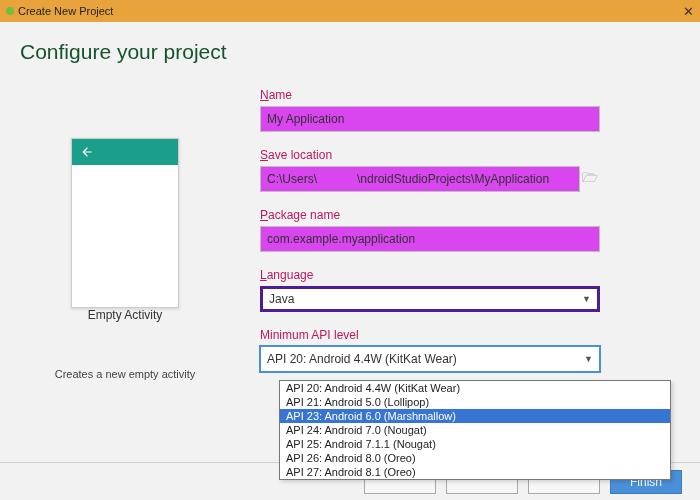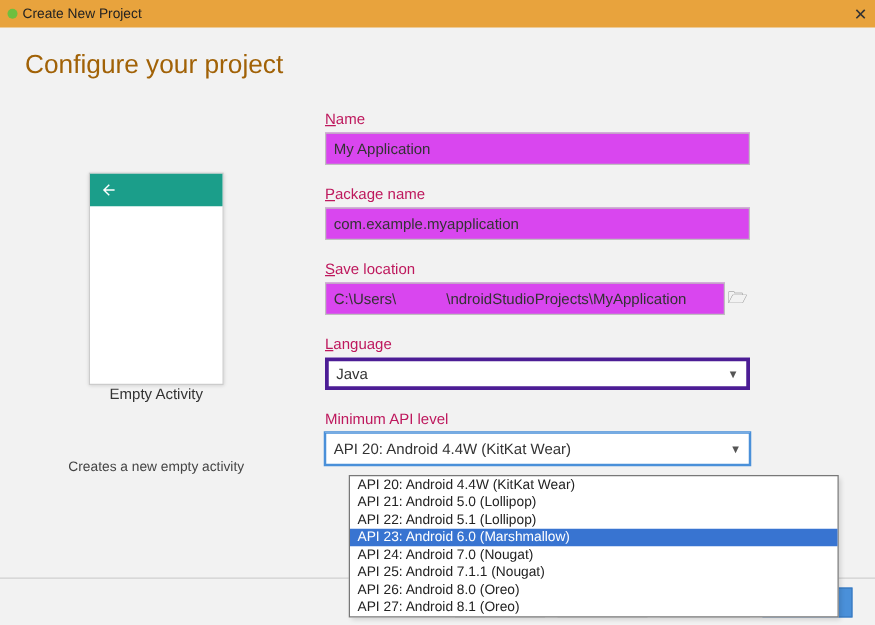--- a/index.html
+++ b/index.html
@@ -1,21 +1,21 @@
 <!DOCTYPE html>
 <html><head>
 <meta charset="utf-8">
 <style>
   * { box-sizing: border-box; margin: 0; padding: 0; font-family: "Segoe UI", Arial, sans-serif; }
   body { width: 700px; height: 500px; background: #f2f2f2; overflow: hidden; position: relative; }
   .titlebar { height: 22px; background: #e8a33d; display: flex; align-items: center; padding: 0 6px; font-size: 11px; color: #222; }
   .titlebar .tb-left { display: flex; align-items: center; gap: 4px; }
   .tb-dot { width: 8px; height: 8px; border-radius: 50%; background: #6fbf3f; display:inline-block; }
   .tb-close { margin-left: auto; font-size: 13px; color: #333; cursor: default; }
-  .page-title { font-size: 21px; font-weight: 400; color: #a16207; padding: 18px 0 0 20px; }
+  .page-title { font-size: 21px; font-weight: 400; color: #14532d; padding: 18px 0 0 20px; }
   .content { display: flex; padding: 24px 20px 0 20px; gap: 30px; }
   .left-col { width: 210px; display: flex; flex-direction: column; align-items: center; padding-top: 50px; }
   .phone-preview { width: 108px; height: 170px; border: 1px solid #ccc; background: #fff; box-shadow: 0 1px 3px rgba(0,0,0,0.15); }
   .phone-top { height: 26px; background: #1b9e8a; display: flex; align-items: center; padding-left: 8px; }
   .phone-top svg { fill: #fff; }
   .template-name { font-size: 12px; color: #333; }
   .template-desc { font-size: 11px; color: #444; margin-top: 46px; text-align: right; }
   .right-col { flex: 1; padding-top: 0; }
   .field { margin-bottom: 16px; }
   .field-label { font-size: 12px; color: #be185d; display: block; margin-bottom: 4px; }
@@ -62,30 +62,30 @@
   </div>
 
   <div class="right-col">
 
     <div class="field">
       <label class="field-label"><span class="ul">N</span><span>ame</span></label>
       <input class="text-input" value="My Application" style="">
     </div>
 
     <div class="field">
-      <label class="field-label"><span class="ul">P</span><span>ackage name</span></label>
-      <input class="text-input" value="com.example.myapplication" style="">
-    </div>
-
-    <div class="field">
       <label class="field-label"><span class="ul">S</span><span>ave location</span></label>
       <div class="save-row">
         <input class="text-input" value="C:\Users\            \ndroidStudioProjects\MyApplication" style="">
         <span class="folder-icon">🗁</span>
       </div>
+    </div>
+
+    <div class="field">
+      <label class="field-label"><span class="ul">P</span><span>ackage name</span></label>
+      <input class="text-input" value="com.example.myapplication" style="">
     </div>
 
     <div class="field">
       <label class="field-label"><span class="ul">L</span><span>anguage</span></label>
       <div class="select-box">
         <span>Java</span>
         <span class="chevron">▼</span>
       </div>
     </div>
 
@@ -96,21 +96,20 @@
         <span class="chevron">▼</span>
       </div>
     </div>
 
   </div>
 </div>
 
 <div class="dropdown-list" id="api-dropdown">
     <div class="dropdown-item">API 20: Android 4.4W (KitKat Wear)</div>
     <div class="dropdown-item">API 21: Android 5.0 (Lollipop)</div>
-    <div class="dropdown-item">API 22: Android 5.1 (Lollipop)</div>
     <div class="dropdown-item selected">API 23: Android 6.0 (Marshmallow)</div>
     <div class="dropdown-item">API 24: Android 7.0 (Nougat)</div>
     <div class="dropdown-item">API 25: Android 7.1.1 (Nougat)</div>
     <div class="dropdown-item">API 26: Android 8.0 (Oreo)</div>
     <div class="dropdown-item">API 27: Android 8.1 (Oreo)</div>
   </div>
 
 <div class="footer">
   <button class="btn ghost">&nbsp;</button>
   <button class="btn ghost">&nbsp;</button>

